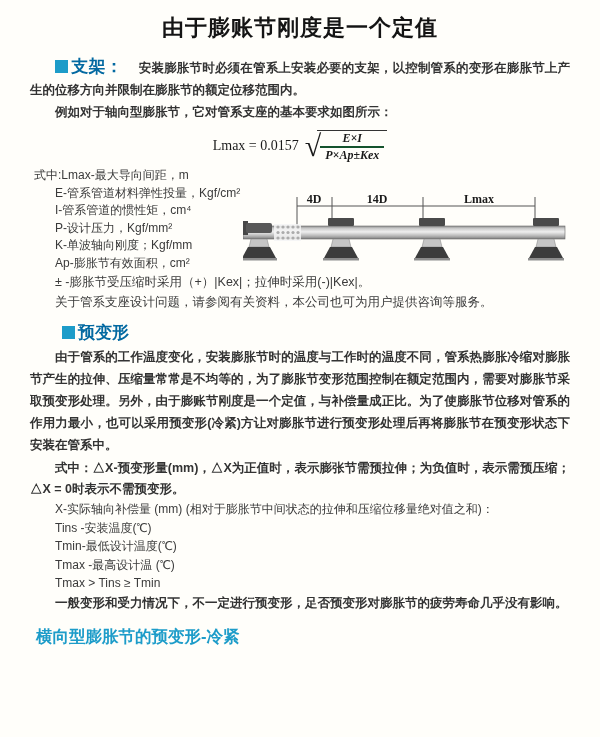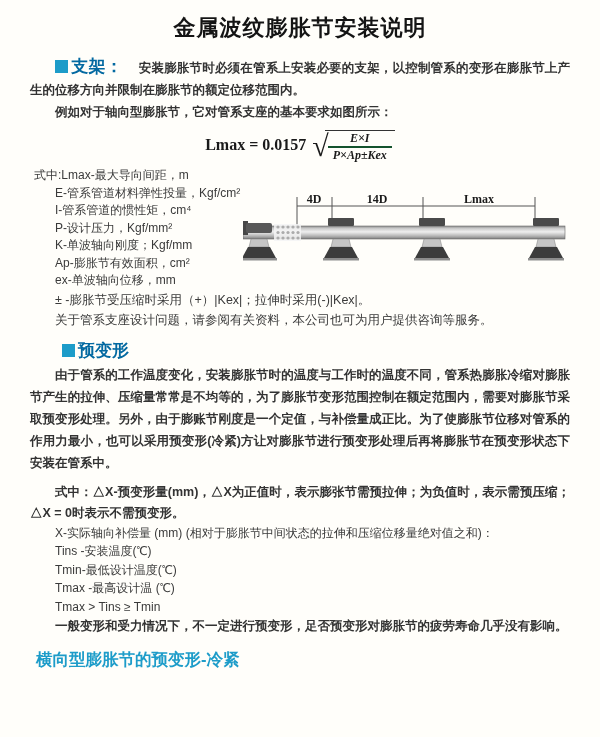--- a/index.html
+++ b/index.html
@@ -30,21 +30,21 @@
     color:#0369a1; font-size:17px; font-weight:bold; margin-right:16px;
   }
   .sec-header { margin:10px 30px 2px; text-indent:2em; line-height:22px; }
 
   
   .formula {
     text-align:center; font-family:"Liberation Serif", serif;
     color:#1a1a1a; font-weight:bold;
   }
   .formula1 { margin:6px 0 3px; }
-  .f-lhs { font-size:16px; font-weight:bold; }
+  .f-lhs { font-size:14px; font-weight:normal; }
   .f-op { font-size:13px; font-weight:bold; }
   .radical { font-size:30px; font-weight:normal; vertical-align:middle; margin:0 -4px 0 6px; }
   .sqrt-body {
     display:inline-block; border-top:1.5px solid #333;
     vertical-align:middle; padding-top:1px;
   }
   .frac {
     display:inline-block; vertical-align:middle; text-align:center;
     font-size:12px; line-height:13px; margin:0 3px;
   }
@@ -68,51 +68,50 @@
     font-family:"Liberation Serif", serif; font-size:12px;
     font-weight:bold; fill:#1a1a1a; text-anchor:middle;
   }
 
   .sub-header { margin:0; color:#1d9cc9; font-weight:bold; }
   .sub-header.axial { font-size:15.5px; margin:12px 0 6px 65px; }
   .sub-header.lateral { font-size:16.5px; margin:12px 0 8px 36px; }
 
   .formula2 { margin:6px 0 4px; }
 
-  .notes { margin-top:8px; }
+  .notes { margin-top:2px; }
   .note-para {
     margin:0 30px; font-size:12.5px; line-height:21px;
     font-weight:bold; color:#333; text-indent:2em; text-align:justify;
   }
   .note-line {
     margin-left:55px; font-size:12px; line-height:18.5px;
     font-weight:normal; color:#3a3a3a;
   }
 </style>
 </head>
 <body>
 
 <div class="page">
 
-  <h1 class="doc-title">金属波纹膨胀节安装说明</h1>
+  <h1 class="doc-title">由于膨账节刚度是一个定值</h1>
 
   <p class="para first"><span class="bullet"></span><span class="sec-inline">支架：</span><span>安装膨胀节时必须在管系上安装必要的支架，以控制管系的变形在膨胀节上产生的位移方向并限制在膨胀节的额定位移范围内。</span></p>
 
   <p class="para">例如对于轴向型膨胀节，它对管系支座的基本要求如图所示：</p>
 
   <div class="formula formula1"><span class="f-lhs">Lmax = 0.0157</span><span class="radical">√</span><span class="sqrt-body"><span class="frac f-ital"><span class="num">E×I</span><span class="den">P×Ap±Kex</span></span></span></div>
 
   <div class="vars">
     <div class="v v0">式中:Lmax-最大导向间距，m</div>
     <div class="v">E-管系管道材料弹性投量，Kgf/cm²</div>
     <div class="v">I-管系管道的惯性矩，cm⁴</div>
     <div class="v">P-设计压力，Kgf/mm²</div>
     <div class="v">K-单波轴向刚度；Kgf/mm</div>
     <div class="v">Ap-膨胀节有效面积，cm²</div>
-    <div class="v">ex-单波轴向位移，mm</div>
     <div class="v vw">± -膨胀节受压缩时采用（+）|Kex|；拉伸时采用(-)|Kex|。</div>
     <div class="v vw">关于管系支座设计问题，请参阅有关资料，本公司也可为用户提供咨询等服务。</div>
   </div>
 
   <div class="diagram">
     <svg viewBox="0 0 330 95" width="330" height="95" xmlns="http://www.w3.org/2000/svg">
       <defs>
         <linearGradient id="pipeGrad" x1="0" y1="0" x2="0" y2="1">
           <stop offset="0%" stop-color="#8f8f8f"></stop>
           <stop offset="20%" stop-color="#cccccc"></stop>

